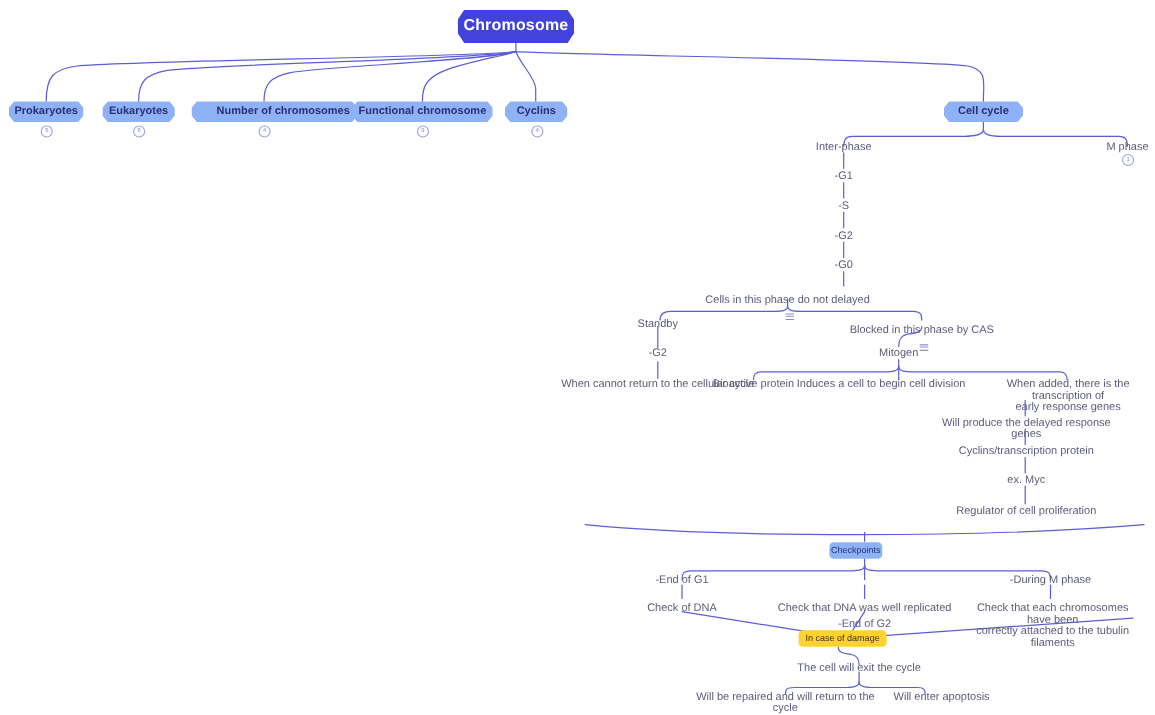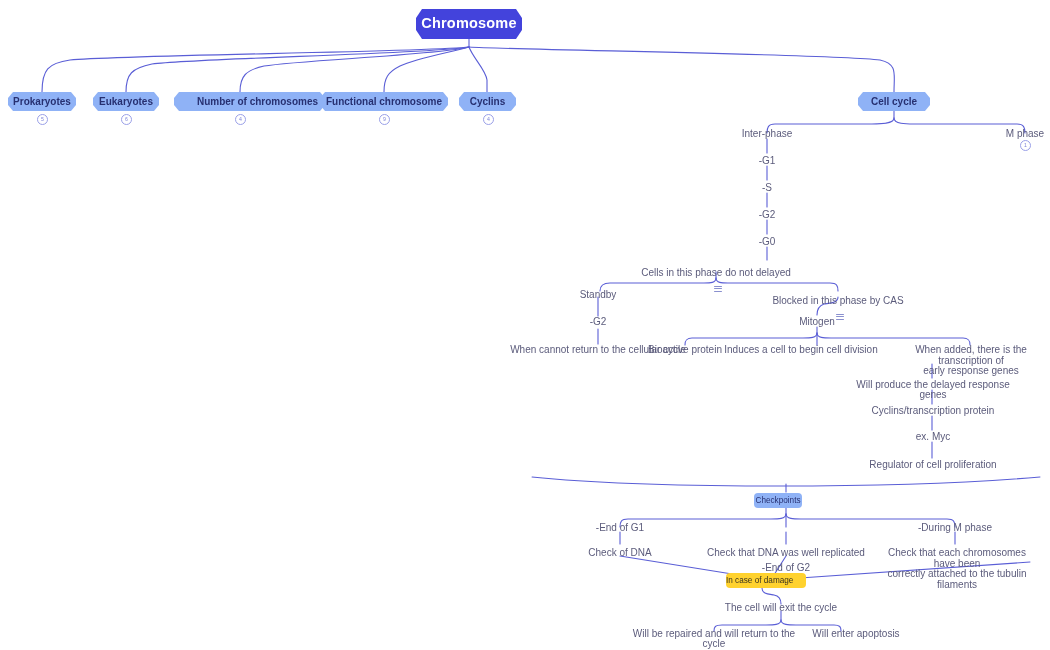--- a/index.html
+++ b/index.html
@@ -24,21 +24,21 @@
     background:#8fb2f6;color:#273071;font-size:10px;text-align:center;
     line-height:19px;height:19px;
     clip-path:polygon(0 32%,5px 0,calc(100% - 5px) 0,100% 32%,100% 68%,calc(100% - 5px) 100%,5px 100%,0 68%);
     font-weight:bold;
   }
   .pill{
     background:#8fb2f6;color:#273071;font-size:8.2px;text-align:center;
     line-height:15px;height:15px;border-radius:4px;
   }
   .pill-warn{
-    background:#ffd22e;color:#3a3320;font-size:8.2px;
+    background:#ffd22e;color:#3a3320;font-size:8.2px;text-align:center;
     line-height:15px;height:15px;border-radius:4px;
   }
   .txt{
     font-size:10px;line-height:10px;color:#5b5b7b;text-align:center;
     white-space:pre-line;
   }
   .txt.two{line-height:10.5px;}
 
   
   .badge{

